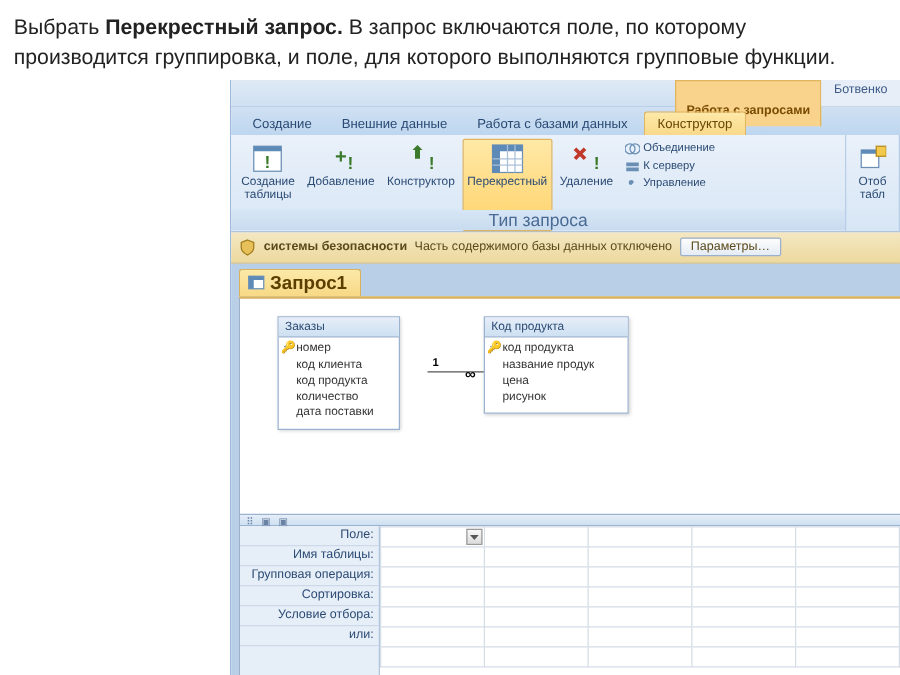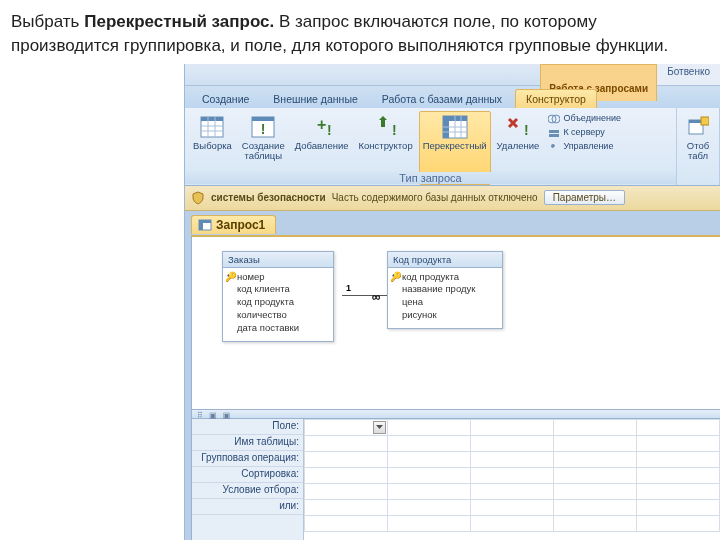--- a/index.html
+++ b/index.html
@@ -18,35 +18,35 @@
   .ribbon-tabs { height: 22px; display: flex; align-items: flex-end; background: linear-gradient(#cfe0f2,#bdd6ef); font-size: 10.5px; color: #2a4a73; padding-left: 6px; gap: 2px; }
   .rtab { padding: 3px 10px 3px 10px; border: 1px solid transparent; border-bottom: none; cursor: pointer; }
   .rtab.active { background: linear-gradient(#fde9a8,#f9d98a); border-color: #e0b560; border-radius: 3px 3px 0 0; color: #6b4700; }
 
   .ribbon { height: 78px; background: linear-gradient(#eaf1fa,#d7e6f5); border-bottom: 1px solid #99b4d1; display: flex; font-size: 9.5px; color: #2a4a73; }
   .group { border-right: 1px solid #b8cee6; padding: 3px 4px 0 4px; display: flex; flex-direction: column; position: relative; }
   .grow { display: flex; gap: 2px; flex: 1; }
   .gbtn { display: flex; flex-direction: column; align-items: center; justify-content: flex-start; padding: 2px 3px; min-width: 45px; text-align: center; line-height: 1.1; border: 1px solid transparent; border-radius: 2px; }
   .gbtn.sel { background: linear-gradient(#ffe8a6,#ffd36b); border-color: #e0b560; }
   .gbtn .ic { width: 26px; height: 26px; margin-bottom: 1px; display: flex; align-items: center; justify-content: center; }
-  .glabel { position: absolute; bottom: 1px; left: 0; right: 0; text-align: center; font-size: 11px; color: #4a6a95; background: linear-gradient(#d7e6f5,#c8dbef); }
+  .glabel { position: absolute; bottom: 1px; left: 0; right: 0; text-align: center; font-size: 14px; color: #4a6a95; background: linear-gradient(#d7e6f5,#c8dbef); }
   .smallbtns { display: flex; flex-direction: column; gap: 2px; padding: 2px 3px; font-size: 9px; }
   .sbtn { display: flex; gap: 3px; white-space: nowrap; }
   .sbtn .sic { width: 12px; height: 12px; }
 
   .msgbar { height: 25px; background: linear-gradient(#f4e7c2,#edd99e); border-bottom: 1px solid #c9b370; display: flex; align-items: center; font-size: 10px; color: #5a4a1a; padding: 12px 6px; gap: 6px; }
   .msgbar .param { background: linear-gradient(#fdfdfd,#e5ecf4); border: 1px solid #9ab0cc; padding: 1px 8px; font-size: 10px; border-radius: 2px; }
 
   .doc { background: #b9cee7; padding: 4px 0 0 6px; height: 345px; }
-  .dtab { display: inline-flex; align-items: center; gap: 4px; background: linear-gradient(#fce9a8,#f7d986); border: 1px solid #d8b35e; border-bottom: none; border-radius: 3px 3px 0 0; padding: 2px 10px 2px 6px; font-size: 12px; color: #5a3f00; }
+  .dtab { display: inline-flex; align-items: center; gap: 4px; background: linear-gradient(#fce9a8,#f7d986); border: 1px solid #d8b35e; border-bottom: none; border-radius: 3px 3px 0 0; padding: 2px 10px 2px 6px; font-size: 15px; color: #5a3f00; }
   .dtab .dic { width: 14px; height: 12px; }
 
   .canvas { background: #fff; border: 1px solid #9ab0cc; border-top: 2px solid #d8b35e; height: 315px; position: relative; overflow: hidden; margin-right: -1px; }
 
-  .tbl { position: absolute; width: 112px; background: #fff; border: 1px solid #9cb3cf; box-shadow: 1px 1px 3px rgba(0,0,0,.2); font-size: 9.5px; }
+  .tbl { position: absolute; width: 98px; background: #fff; border: 1px solid #9cb3cf; box-shadow: 1px 1px 3px rgba(0,0,0,.2); font-size: 9.5px; }
   .tbl .th { background: linear-gradient(#e6eef8,#cde0f2); padding: 2px 5px; border-bottom: 1px solid #9cb3cf; color: #2b4a73; }
   .tbl .tb { padding: 3px 5px 6px 14px; color: #333; line-height: 1.35; position: relative; }
   .tbl .star { position: absolute; left: 4px; top: 3px; font-size: 9px; }
   .tbl .key { color: #777; position: absolute; left: 2px; }
 
   .rel-one { position: absolute; font-size: 9px; font-weight: bold; }
   .rel-inf { position: absolute; font-size: 12px; font-weight: bold; }
   .rel-line { position: absolute; height: 1px; background: #555; }
 
   .splitter { position: absolute; left: 0; right: 0; top: 172px; height: 10px; background: linear-gradient(#e6eef8,#cde0f2); border-top: 1px solid #9cb3cf; border-bottom: 1px solid #9cb3cf; }
@@ -82,33 +82,20 @@
   <div class="ribbon-tabs">
     <div class="rtab">Создание</div>
     <div class="rtab">Внешние данные</div>
     <div class="rtab">Работа с базами данных</div>
     <div class="rtab active">Конструктор</div>
   </div>
 
   <div class="ribbon">
     <div class="group" style="flex:1">
       <div class="grow">
-        <div class="gbtn">
-          <span class="ic">
-            <svg width="24" height="22">
-                <rect x="1" y="1" width="22" height="20" fill="#fff" stroke="#6a8fb5"></rect>
-                <rect x="1" y="1" width="22" height="4" fill="#5e8ab8"></rect>
-                <line x1="8" y1="1" x2="8" y2="21" stroke="#a9c0d8"></line>
-                <line x1="15" y1="1" x2="15" y2="21" stroke="#a9c0d8"></line>
-                <line x1="1" y1="10" x2="23" y2="10" stroke="#a9c0d8"></line>
-                <line x1="1" y1="15" x2="23" y2="15" stroke="#a9c0d8"></line>
-              </svg>
-          </span>
-          <span>Выборка</span>
-        </div>
         <div class="gbtn">
           <span class="ic">
             <svg width="24" height="22">
                 <rect x="1" y="1" width="22" height="20" fill="#fff" stroke="#6a8fb5"></rect>
                 <rect x="1" y="1" width="22" height="4" fill="#5e8ab8"></rect>
                 <text x="12" y="18" font-size="14" fill="#3a7a2a" text-anchor="middle" font-weight="bold">!</text>
               </svg>
           </span>
           <span style="white-space:pre-line">Создание
 таблицы</span>

